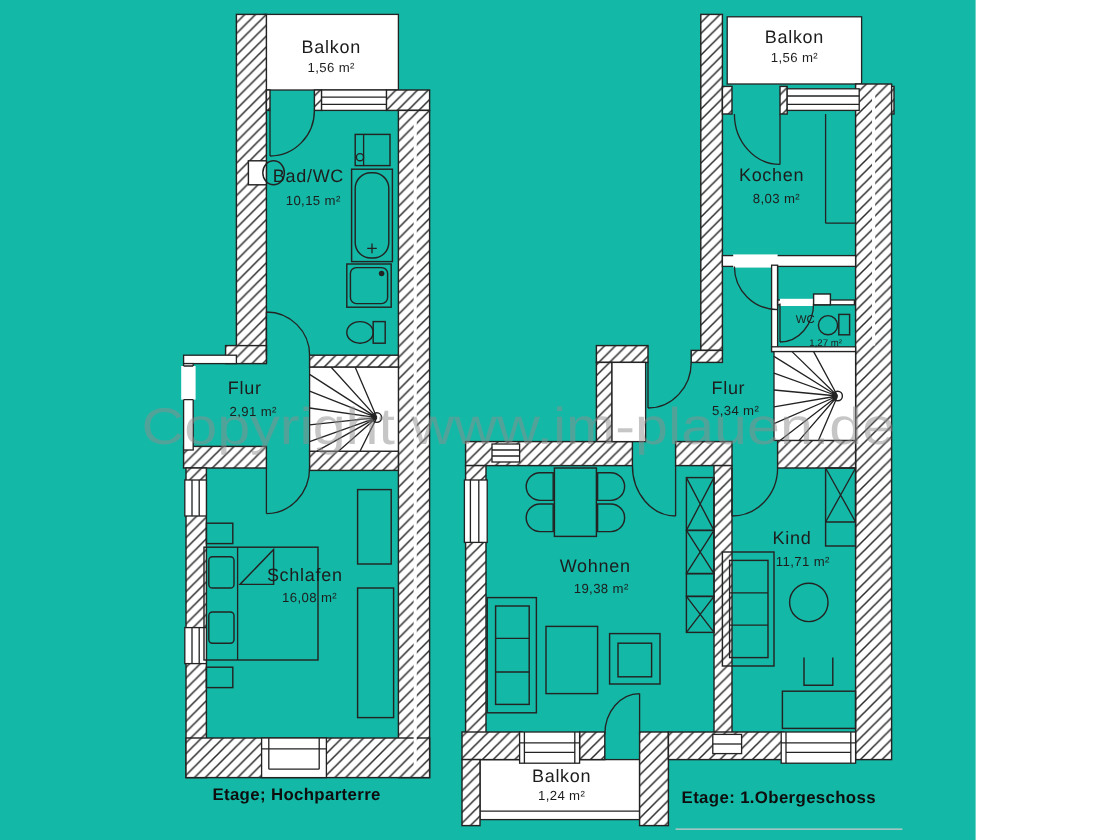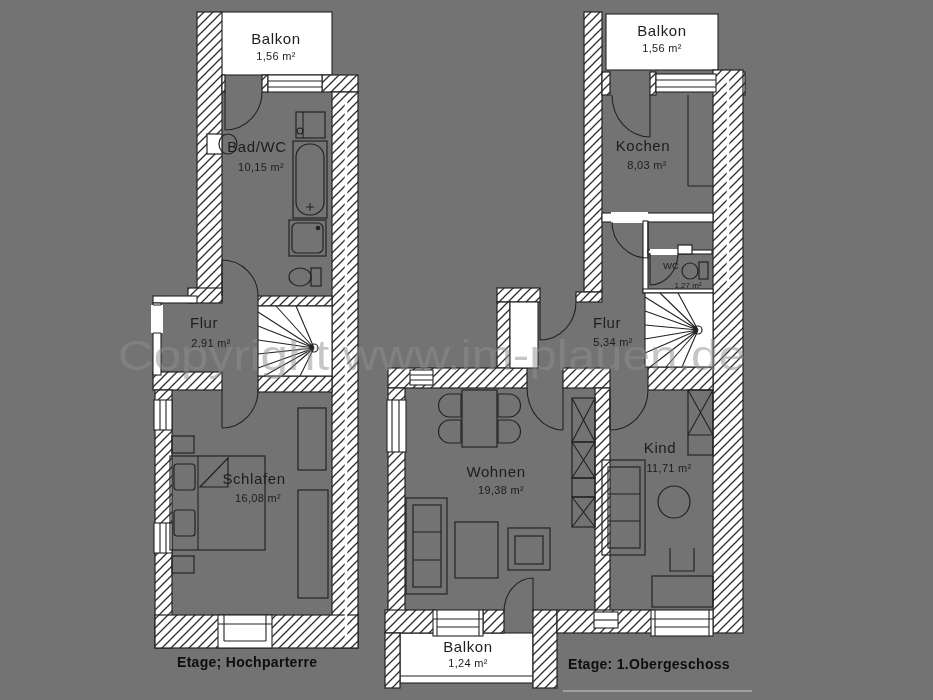--- a/index.html
+++ b/index.html
@@ -1,16 +1,16 @@
 <!DOCTYPE html>
 <html><head>
 <meta charset="utf-8">
 <style>
   html,body{margin:0;padding:0;background:#fff;}
-  .canvas{position:relative;width:933px;height:700px;background:#737373;overflow:hidden;
+  .canvas{position:relative;width:813px;height:700px;background:#14b8a6;overflow:hidden;
           font-family:"Liberation Sans",sans-serif;}
   svg{display:block}
   .wall{fill:url(#hatch);stroke:#232323;stroke-width:1.2;}
   .thin{fill:#ffffff;stroke:#232323;stroke-width:1.1;}
   .erase{fill:#ffffff;stroke:none;}
   .ln{stroke:#232323;stroke-width:1.1;fill:none;}
   .fx{fill:none;stroke:#232323;stroke-width:1.2;}
   .fxw{fill:#ffffff;stroke:#232323;stroke-width:1.2;}
   .seam{stroke:#ffffff;stroke-width:2.6;fill:none;}
   .room-name{font-family:"Liberation Sans",sans-serif;font-size:15px;fill:#1d1d1d;letter-spacing:.6px;}

